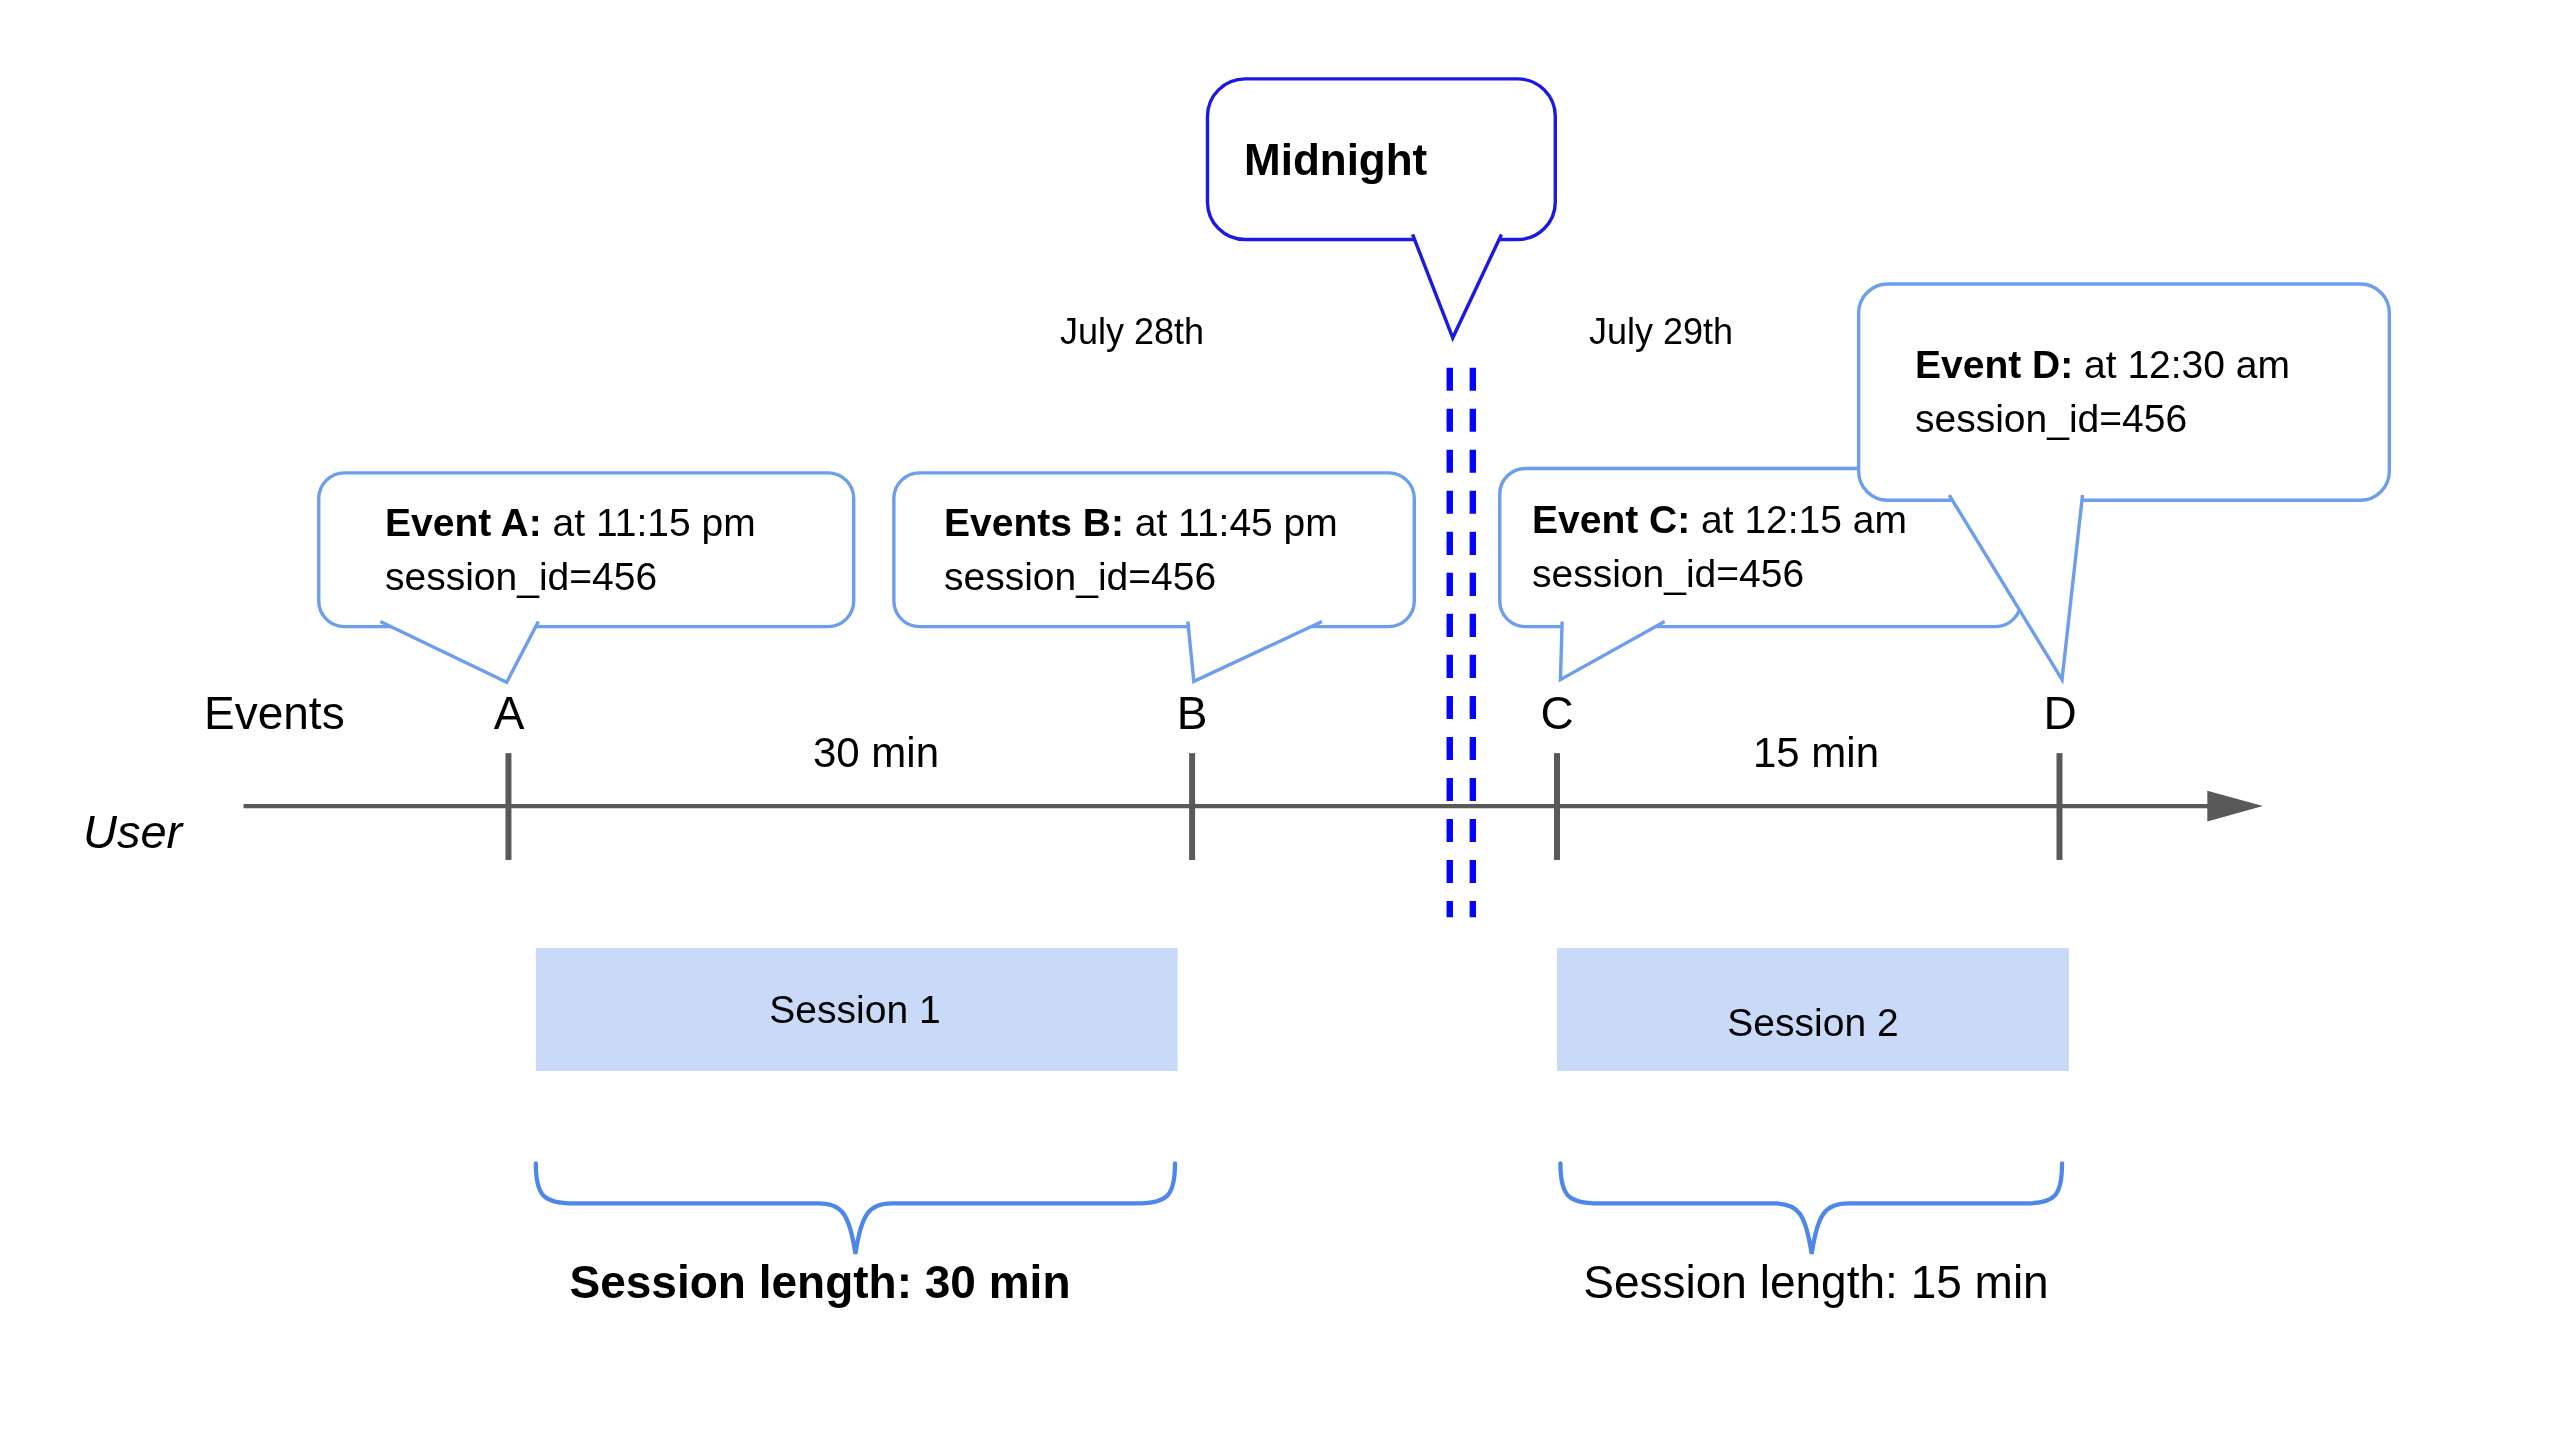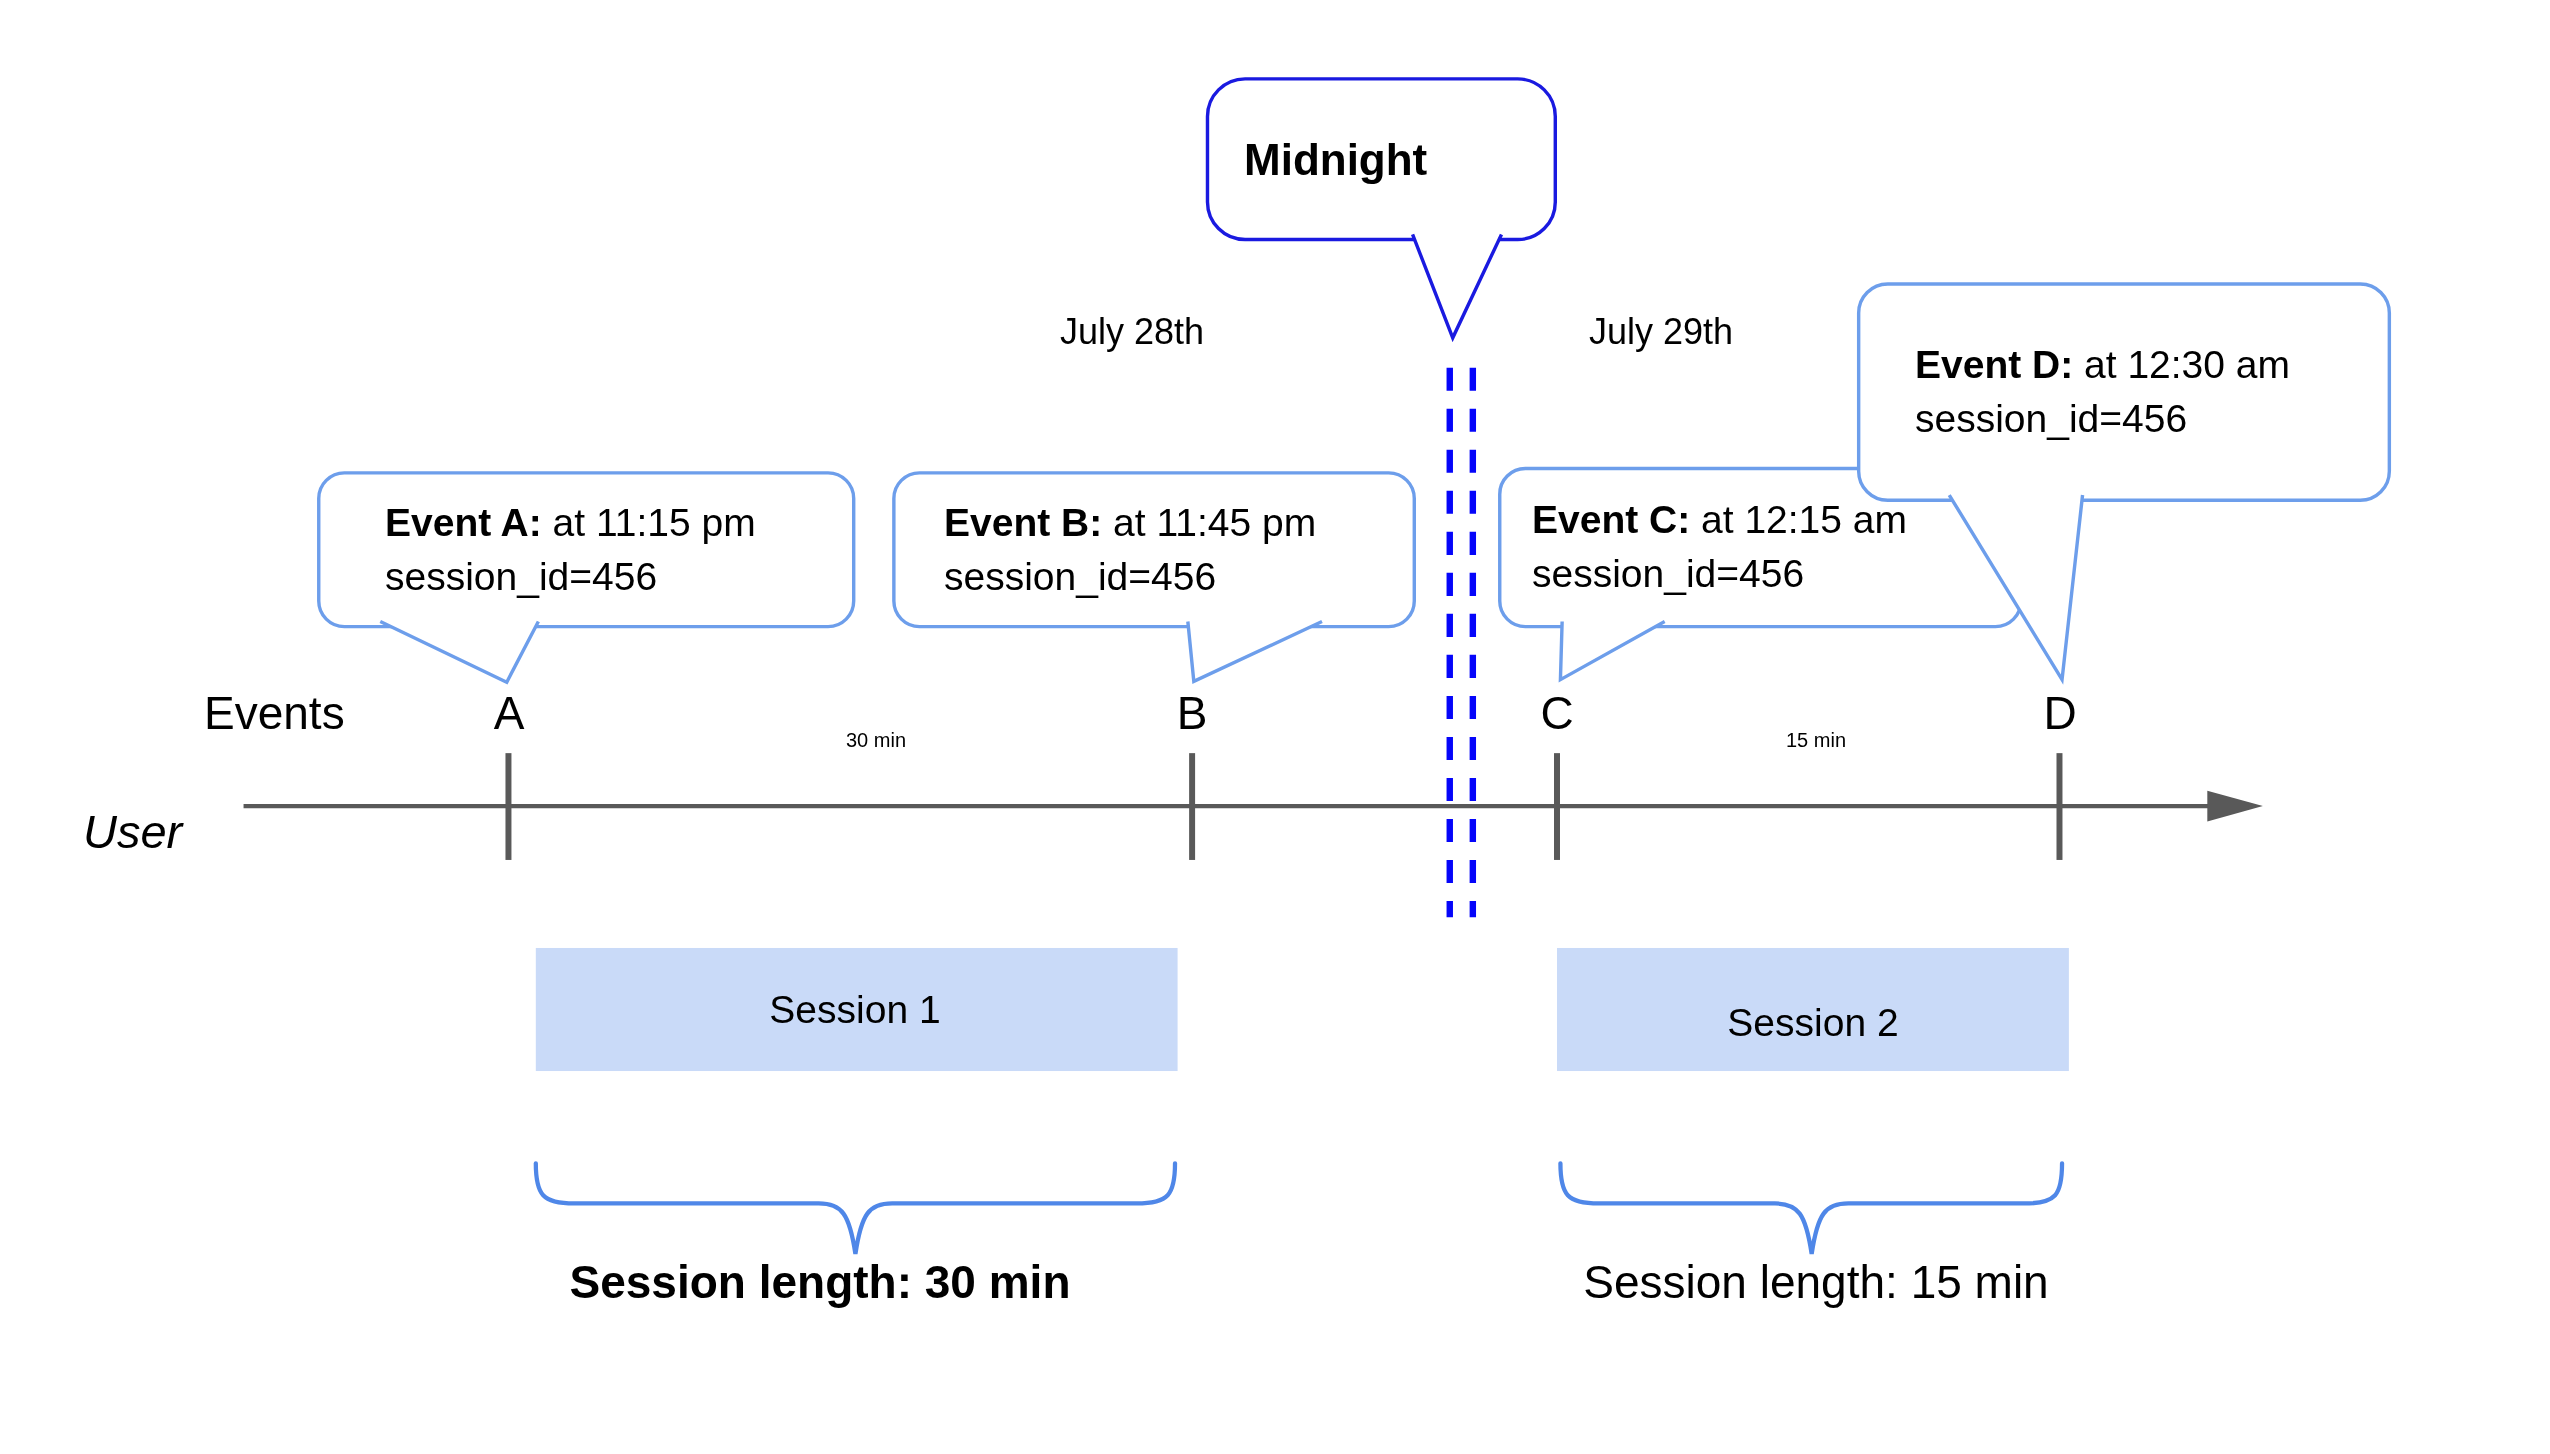--- a/index.html
+++ b/index.html
@@ -21,21 +21,21 @@
   .brace{fill:none;stroke:var(--brace-blue,#4f87e8);stroke-width:5;stroke-linecap:round;}
 
   .txt{position:absolute;white-space:nowrap;line-height:1.15;}
   .center{transform:translateX(-50%);}
   .bold{font-weight:bold;}
 
   .label-events{left:204px;top:687px;font-size:46px;}
   .label-user{left:83px;top:805px;font-size:47px;font-style:italic;}
   .letter{top:687px;font-size:46px;}
   .date-label{top:311px;font-size:36px;}
-  .gap-label{top:729px;font-size:20px;}
+  .gap-label{top:729px;font-size:42px;}
   .midnight-label{left:1244px;top:135px;font-size:44px;font-weight:bold;}
 
   .bubble-text{
     position:absolute;display:flex;flex-direction:column;justify-content:center;
     font-size:39px;line-height:54px;white-space:nowrap;
   }
   .session-label{
     position:absolute;display:flex;align-items:center;justify-content:center;
     font-size:39px;
   }
@@ -84,21 +84,21 @@
 
   <div class="txt date-label center" style="left:1132px;">July 28th</div>
   <div class="txt date-label center" style="left:1661px;">July 29th</div>
 
   <div class="bubble-text" style="left:319px;top:473px;width:535px;height:154px;padding-left:66px;box-sizing:border-box;">
     <div><span class="bold">Event A:</span><span> at 11:15 pm</span></div>
     <div>session_id=456</div>
   </div>
 
   <div class="bubble-text" style="left:894px;top:473px;width:520px;height:154px;padding-left:50px;box-sizing:border-box;">
-    <div><span class="bold">Event B:</span><span> at 11:45 pm</span></div>
+    <div><span class="bold">Events B:</span><span> at 11:45 pm</span></div>
     <div>session_id=456</div>
   </div>
 
   <div class="bubble-text" style="left:1500px;top:468px;width:521px;height:158px;padding-left:32px;box-sizing:border-box;">
     <div><span class="bold">Event C:</span><span> at 12:15 am</span></div>
     <div>session_id=456</div>
   </div>
 
   <div class="bubble-text" style="left:1859px;top:284px;width:531px;height:216px;padding-left:56px;box-sizing:border-box;">
     <div><span class="bold">Event D:</span><span> at 12:30 am</span></div>

